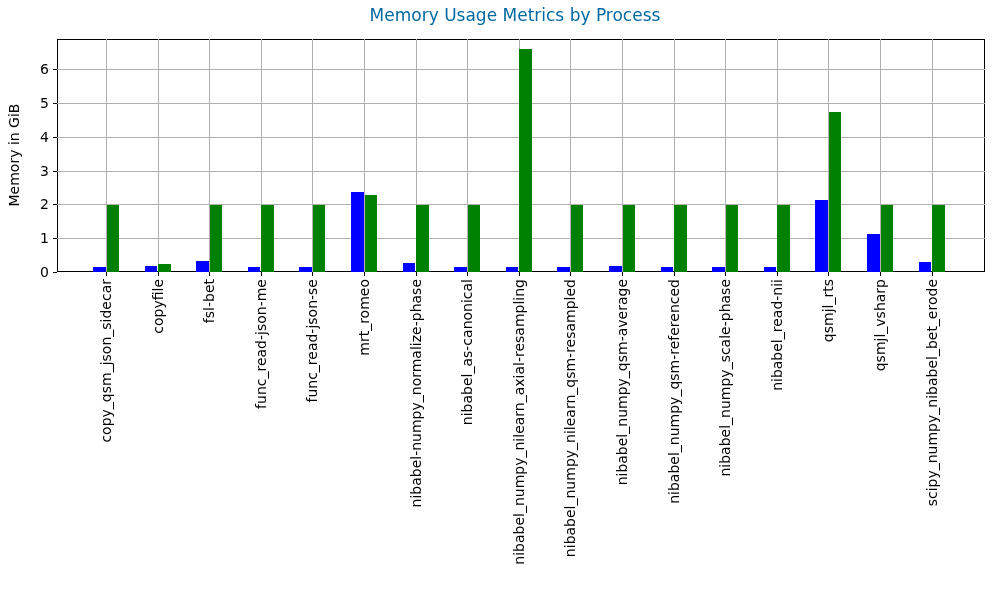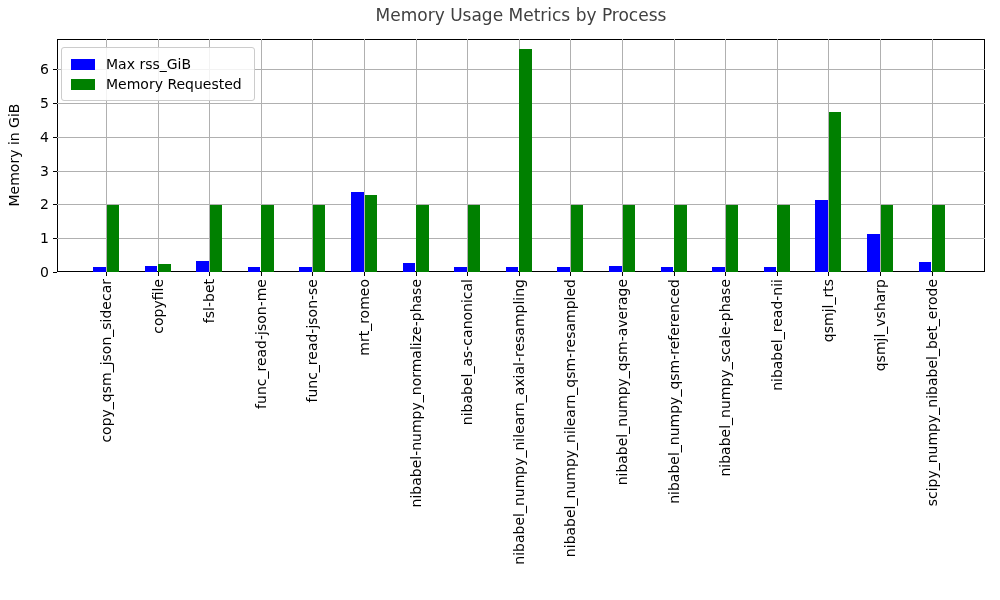--- a/index.html
+++ b/index.html
@@ -1,21 +1,21 @@
 <!DOCTYPE html>
 <html><head>
 <meta charset="utf-8">
 <style>
   html,body{margin:0;padding:0;background:#fff;}
   #chart-canvas{
     position:relative;width:1000px;height:600px;background:#fff;overflow:hidden;
     font-family:"DejaVu Sans","Liberation Sans",sans-serif;color:#000;
   }
   .abs{position:absolute;}
-  #chart-title{left:57px;top:5px;width:928px;text-align:center;font-size:17px;color:#404040;}
+  #chart-title{left:51px;top:5px;width:928px;text-align:center;font-size:17px;color:#0369a1;}
   #plot-area{left:57px;top:39px;width:928px;height:233px;border:1px solid #000;box-sizing:border-box;}
   .gridline-h{height:1px;left:57px;width:928px;background:#b0b0b0;}
   .gridline-v{width:1px;top:39px;height:233px;background:#b0b0b0;}
   .bar{bottom:328px;}
   .tickmark-x{width:1px;height:4px;top:272px;background:#000;}
   .tickmark-y{height:1px;width:4px;left:53px;background:#000;}
   .ytick-label{left:18px;width:31px;text-align:right;font-size:14px;line-height:18px;}
   .xtick-wrap{width:0;height:0;overflow:visible;}
   .xtick-wrap span{
     position:absolute;white-space:nowrap;font-size:14px;line-height:17px;
@@ -36,30 +36,20 @@
   .legend-text{font-size:14px;white-space:nowrap;}
 </style>
 </head>
 <body>
 
 <div id="chart-canvas">
   <div class="abs" id="chart-title">Memory Usage Metrics by Process</div>
 
   <div class="abs" id="plot-area"></div>
 
-  <div class="abs" id="legend">
-    <div class="legend-row">
-      <div class="legend-swatch" style="background: rgb(0, 0, 255);"></div>
-      <div class="legend-text">Max rss_GiB</div>
-    </div>
-    <div class="legend-row">
-      <div class="legend-swatch" style="background: rgb(0, 128, 0);"></div>
-      <div class="legend-text">Memory Requested</div>
-    </div>
-  </div>
 
   <div class="abs xtick-wrap" id="y-axis-title-wrap">
     <span>Memory in GiB</span>
   </div>
 <div class="abs gridline-h" style="top: 238.232px; background: rgb(176, 176, 176); z-index: 1;"></div>
     <div class="abs gridline-h" style="top: 204.464px; background: rgb(176, 176, 176); z-index: 1;"></div>
     <div class="abs gridline-h" style="top: 170.696px; background: rgb(176, 176, 176); z-index: 1;"></div>
     <div class="abs gridline-h" style="top: 136.928px; background: rgb(176, 176, 176); z-index: 1;"></div>
     <div class="abs gridline-h" style="top: 103.159px; background: rgb(176, 176, 176); z-index: 1;"></div>
     <div class="abs gridline-h" style="top: 69.3913px; background: rgb(176, 176, 176); z-index: 1;"></div>

